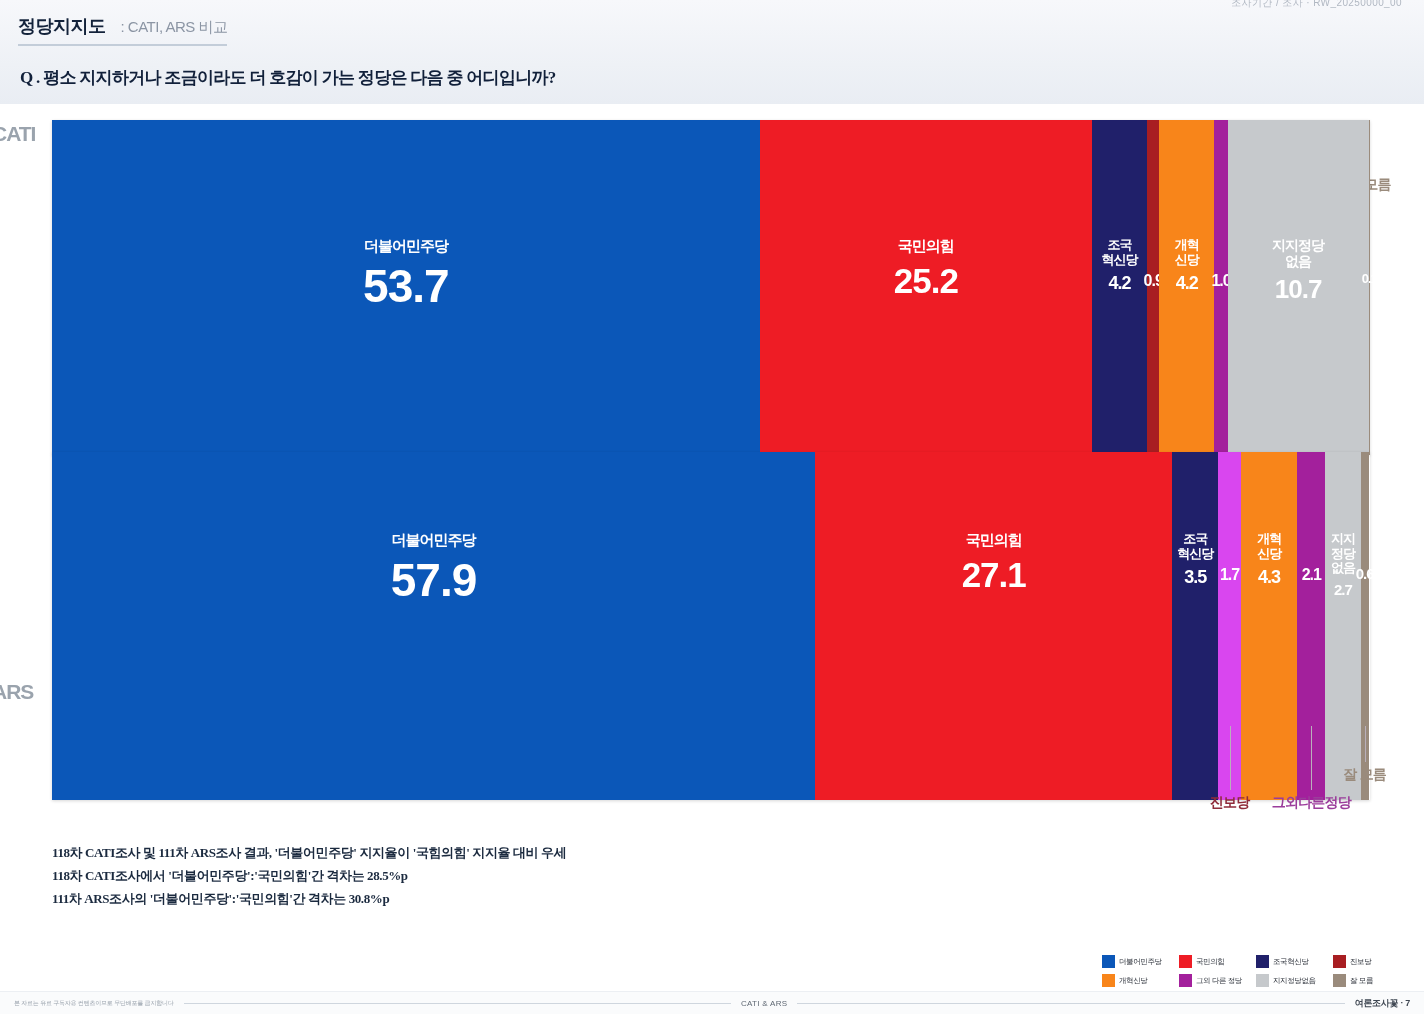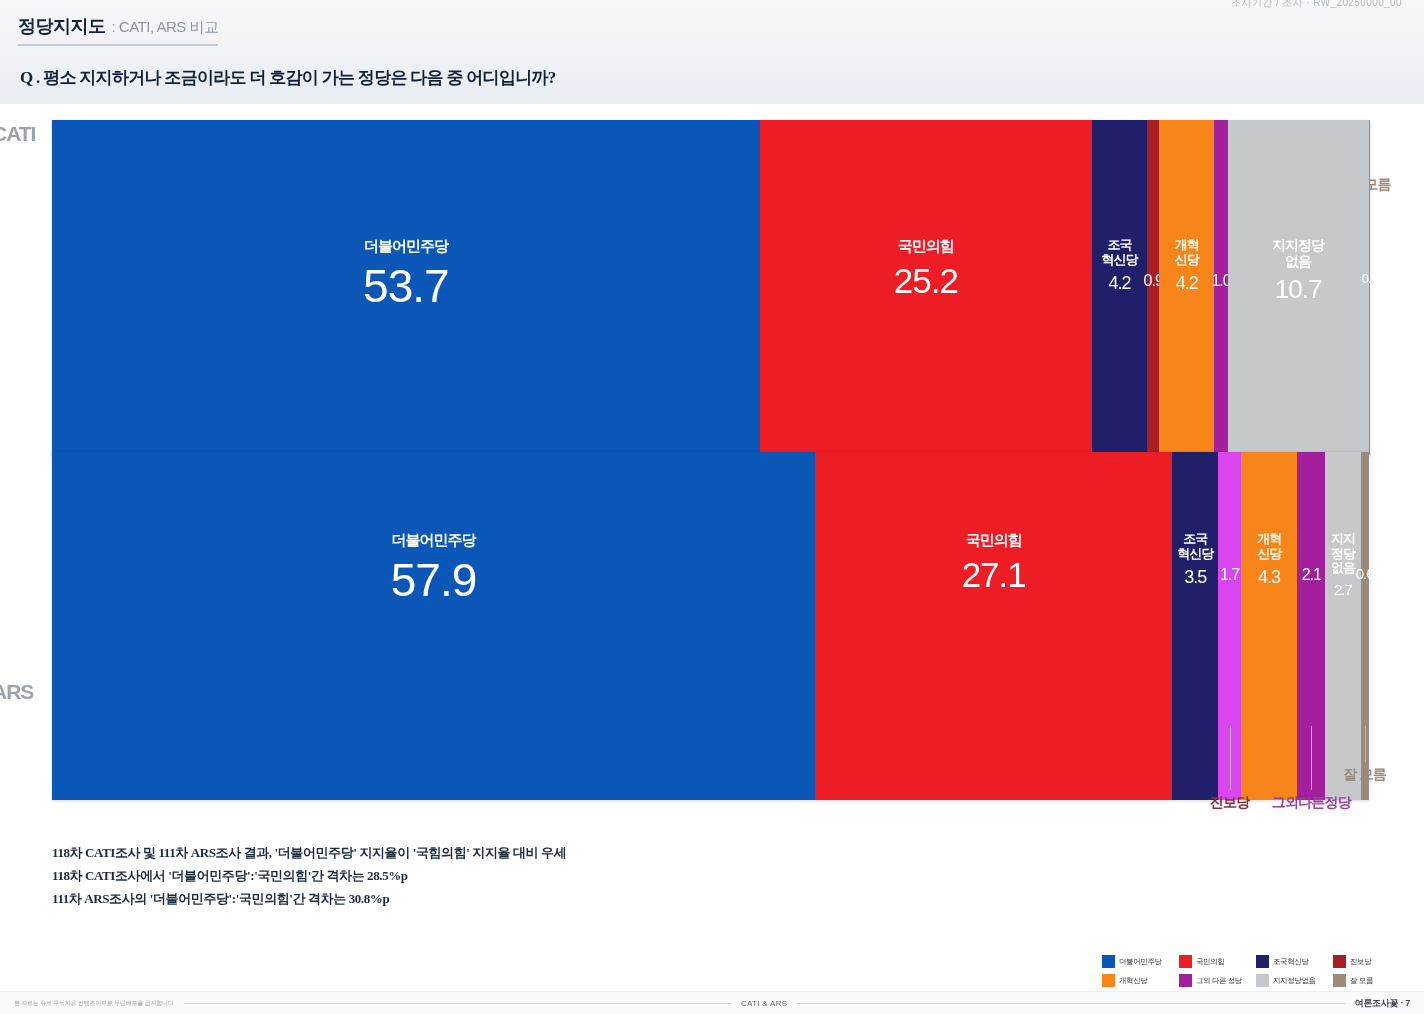--- a/index.html
+++ b/index.html
@@ -29,21 +29,21 @@
     color: #9aa3b0;
     letter-spacing: .4px;
     white-space: nowrap;
     opacity: .75;
   }
   .title-row {
     position: absolute;
     left: 18px; top: 14px;
     display: flex;
     align-items: baseline;
-    gap: 6px;
+    gap: 15px;
     border-bottom: 2px solid #c3cdd9;
     padding-bottom: 6px;
   }
   .title-main {
     font-size: 18px;
     font-weight: bold;
     color: #13223a;
     letter-spacing: -0.5px;
   }
   .title-sub {
@@ -115,21 +115,21 @@
     text-align: center;
     white-space: nowrap;
     line-height: 1.12;
   }
   .seg-name {
     font-weight: bold;
     letter-spacing: -1px;
     color: #ffffff;
   }
   .seg-val {
-    font-weight: normal;
+    font-weight: bold;
     color: #ffffff;
     letter-spacing: -1px;
   }
 
   .callout-bottom {
     position: absolute;
     left: 0; bottom: 0;
     width: 1424px; height: 110px;
   }
 

